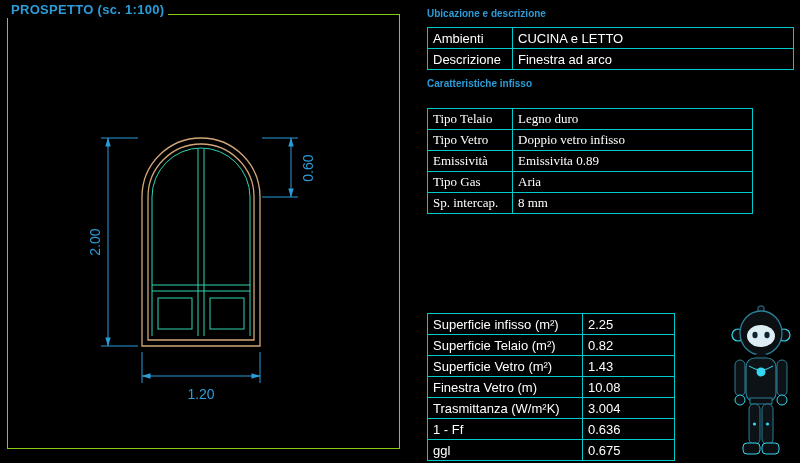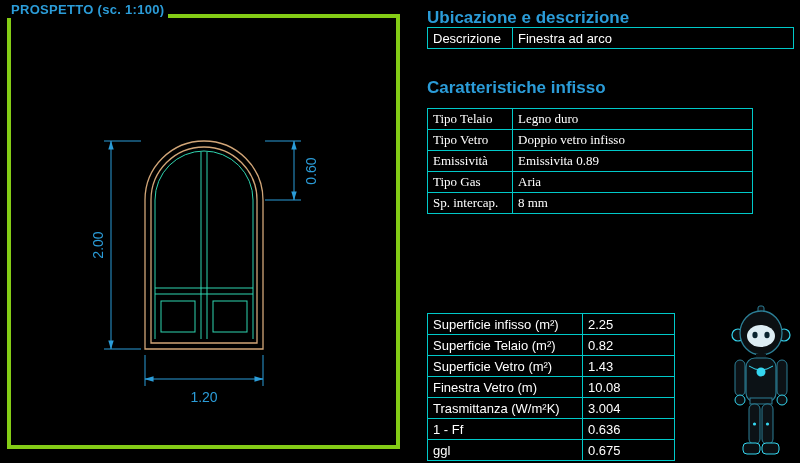--- a/index.html
+++ b/index.html
@@ -2,28 +2,28 @@
 <html><head>
 <meta charset="utf-8">
 <style>
   * { margin:0; padding:0; box-sizing:border-box; }
   html,body { width:800px; height:463px; background:#000; overflow:hidden;
               font-family:"Liberation Sans", sans-serif; }
   .stage { position:relative; width:800px; height:463px; background:#000; }
 
   
   .drawing-panel { position:absolute; left:7px; top:14px; width:393px; height:435px;
-                   border:4px solid #84cc16; }
+                   border:1px solid #84cc16; }
   .drawing-title { position:absolute; left:1px; top:2px; z-index:3;
                    color:#2b9cd8; font-size:13px; font-weight:bold;
                    background:#000; padding:0 4px 1px 10px; letter-spacing:.3px; }
   svg.draw { position:absolute; left:0; top:0; }
 
   
-  .tbl-title { position:absolute; color:#2b9cd8; font-size:17px; font-weight:bold; }
+  .tbl-title { position:absolute; color:#2b9cd8; font-size:10px; font-weight:bold; }
   table.cad { position:absolute; border-collapse:collapse; table-layout:fixed; }
   table.cad td { border:1px solid #00c9c9; color:#ffffff; font-size:13px;
                  height:21px; padding:1px 5px; white-space:nowrap; overflow:hidden;
                  vertical-align:middle; }
   #title-ubicazione   { left:427px; top:8px; }
   #tbl-ubicazione     { left:427px; top:27px;  width:367px; }
   #title-infisso      { left:427px; top:78px; }
   #tbl-infisso        { left:427px; top:108px;  width:326px;font-family:Liberation Serif, serif; }
   #title-trasmittanza { left:427px; top:296px; }
   #tbl-trasmittanza   { left:427px; top:313px; width:248px; }
@@ -81,20 +81,24 @@
         <text x="88" y="231" text-anchor="middle" transform="rotate(-90,88,227)">2.00</text>
         <text x="301" y="157" text-anchor="middle" transform="rotate(-90,301,153)">0.60</text>
         <text x="193" y="384" text-anchor="middle">1.20</text>
       </g>
     </svg>
   </div>
 
   <div class="tbl-title" id="title-ubicazione">Ubicazione e descrizione</div>
   <table class="cad" id="tbl-ubicazione">
     <tbody>
+        <tr>
+      <td class="lbl">Ambienti</td>
+      <td class="val">CUCINA e LETTO</td>
+    </tr>
     <tr>
       <td class="lbl">Descrizione</td>
       <td class="val">Finestra ad arco</td>
     </tr>
   </tbody>
     </table>
 
   <div class="tbl-title" id="title-infisso">Caratteristiche infisso</div>
   <table class="cad" id="tbl-infisso">
     <tbody>

